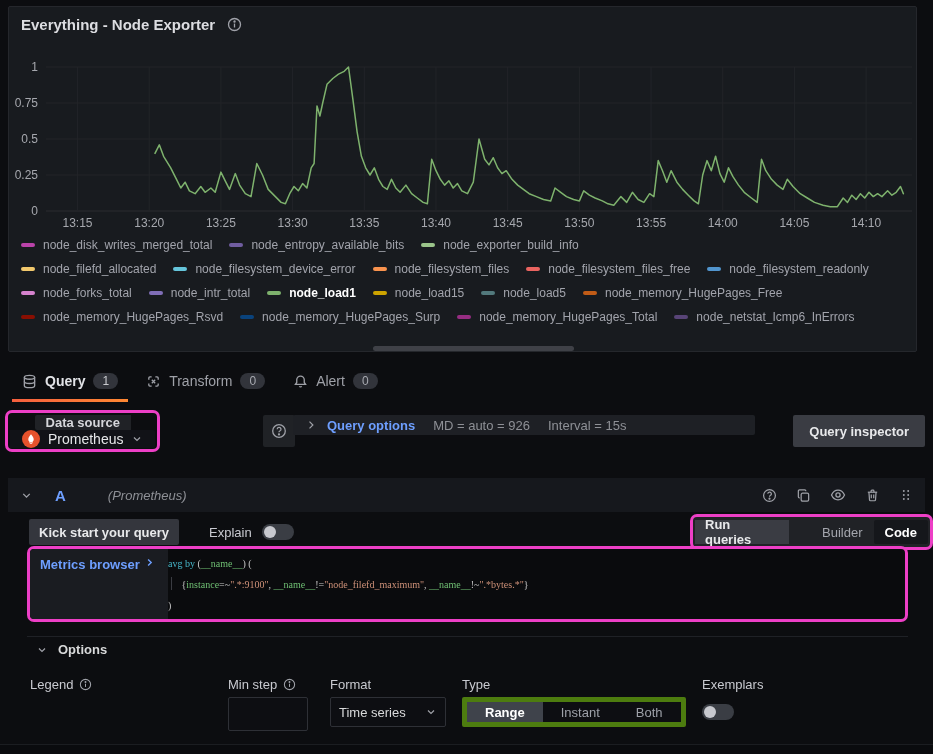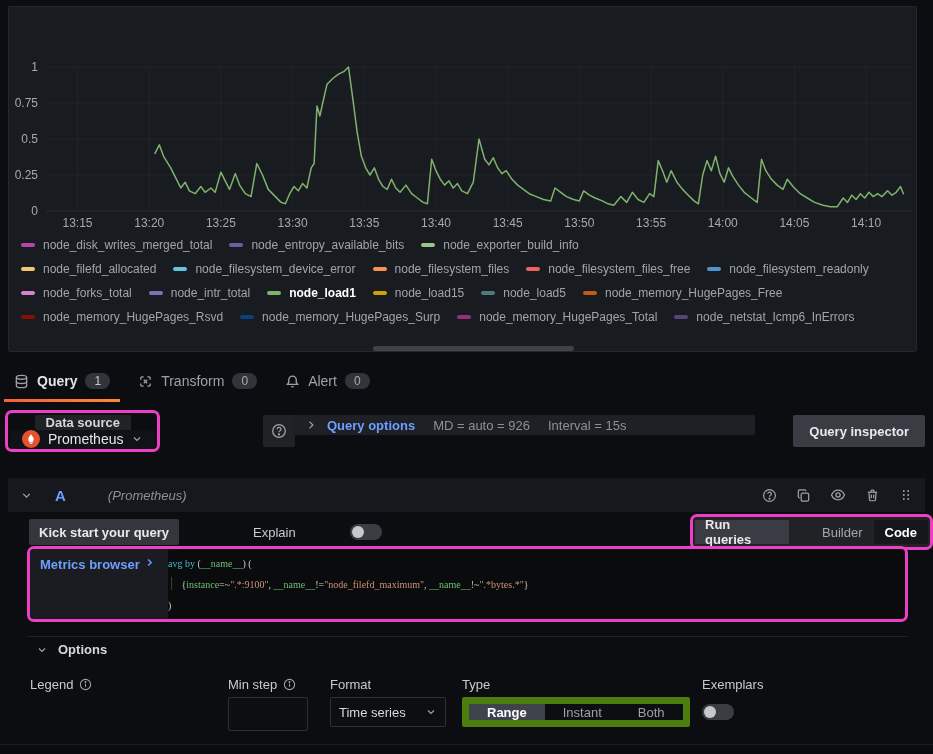--- a/index.html
+++ b/index.html
@@ -16,21 +16,21 @@
   .chart-svg { position:absolute; left:0; top:36px; }
   .legend { position:absolute; left:12px; top:226px; width:890px; }
   .legend-row { display:flex; align-items:center; height:24px; }
   .legend-item { display:inline-flex; align-items:center; margin-right:17px; cursor:pointer; }
   .legend-item i { display:inline-block; width:14px; height:4px; border-radius:2px; margin-right:8px; }
   .legend-item span { font-size:12px; color:#A2A4AC; }
   .legend-item.em span { color:#FFFFFF; font-weight:700; }
   .hscroll { position:absolute; left:364px; top:339px; width:201px; height:5px; background:#3F4147; border-radius:3px; }
 
   
-  .tabs { position:absolute; left:0; top:360px; width:740px; height:42px; display:flex; }
+  .tabs { position:absolute; left:0; top:360px; width:740px; height:42px; display:flex; padding-left:8px; }
   .tab { position:relative; display:flex; align-items:center; gap:8px; padding:0 14px; height:42px; cursor:pointer;
     color:#9FA1A8; font-size:14px; }
   .tab.active { color:#E2E3E7; font-weight:600; }
   .tab .badge { background:#32343B; color:#A8AAB1; border-radius:10px; padding:1px 9px; font-size:12px; font-weight:400; }
   .tab.active .badge { color:#C9CACF; }
   .tab-underline { position:absolute; left:4px; right:4px; bottom:0; height:3px;
     background:linear-gradient(90deg,#F55F3E 0%,#FF8833 100%); }
 
   
   .hl { border:3px solid #ED3FC6; border-radius:7px; }
@@ -51,21 +51,21 @@
     display:flex; align-items:center; color:#E8E9EB; font-weight:600; cursor:pointer; }
 
   
   .qrow { position:absolute; left:8px; top:478px; width:917px; height:34px; background:#16181D;
     display:flex; align-items:center; padding:0 12px; }
   .qrow .refid { color:#6E9FFF; font-weight:700; font-size:15px; margin-left:22px; cursor:pointer; }
   .qrow .hint { font-style:italic; color:#8E9096; margin-left:42px; }
   .qrow-icons { margin-left:auto; display:flex; gap:19px; align-items:center; color:#8E9096; }
   .qrow-icons .icon { cursor:pointer; }
 
-  .ks-row { position:absolute; left:29px; top:519px; display:flex; align-items:center;gap:44px; }
+  .ks-row { position:absolute; left:29px; top:519px; display:flex; align-items:center; }
   .btn-sec { height:26px; padding:0 10px; background:#34363D; border-radius:2px; display:flex; align-items:center;
     color:#E8E9EB; font-weight:600; cursor:pointer; }
   .explain { margin-left:30px; color:#C9CAD1; }
   .toggle { width:32px; height:16px; border-radius:9px; background:#3A3D44; position:relative; margin-left:10px; cursor:pointer; }
   .toggle .knob { position:absolute; left:2px; top:2px; width:12px; height:12px; border-radius:50%; background:#C7C8CE; }
 
   .run-group { position:absolute; left:690px; top:514px; height:36px; display:flex; align-items:center;
     padding:2px; background:#202226; }
   .run-btn { height:24px; padding:0 10px; background:#3A3C43; border-radius:0; display:flex; align-items:center;
     color:#E8E9EB; font-weight:600; cursor:pointer; }
@@ -93,33 +93,43 @@
   .input { background:#0D0E12; border:1px solid #2E3036; border-radius:2px; color:#D8D9DA;
     display:flex; align-items:center; padding:0 8px; }
   .legend-hl { position:absolute; left:24px; top:692px; width:191px; height:40px; display:flex; align-items:center; padding:3px; }
   .legend-input { width:100%; height:28px; background:#0D0E12; border:1px solid #2E3036; border-radius:2px;
     color:#D8D9DA; padding:0 8px; font-family:inherit; font-size:13px; }
   .minstep-input { position:absolute; left:228px; top:697px; width:80px; height:30px; }
   .minstep-input input { width:100%; height:100%; background:transparent; border:none; color:#D8D9DA; font-family:inherit; font-size:13px; padding:0 8px; outline:none; }
   .minstep-input input::placeholder { color:#71747C; }
   .format-select { position:absolute; left:330px; top:697px; width:116px; height:30px; justify-content:space-between; cursor:pointer; }
   .type-group { position:absolute; left:462px; top:697px; height:30px; display:flex; background:#0D0E12;
-    border:7px solid #4d7c0f; border-radius:2px; overflow:hidden; }
+    border:5px solid #4d7c0f; border-radius:2px; overflow:hidden; }
   .type-opt { display:flex; align-items:center; justify-content:center; color:#9DA0A8; cursor:pointer; padding:0 18px; }
   .type-opt.sel { background:#3F434B; color:#FFFFFF; font-weight:600; }
   .exemplars-toggle { position:absolute; left:702px; top:704px; margin-left:0; }
 
   .bottom-strip { position:absolute; left:0; top:744px; width:933px; height:10px; background:#0A0B0E; border-top:1px solid #1B1D21; }
 </style>
 </head>
 <body>
 
 <div id="app">
 
   <div class="panel">
+    <div class="panel-header">
+      <span class="panel-title">Everything - Node Exporter</span>
+      <span class="icon">
+        <svg width="15" height="15" viewBox="0 0 16 16" fill="none" stroke="currentColor" stroke-width="1.4">
+          <circle cx="8" cy="8" r="6.4"></circle>
+            <line x1="8" y1="7" x2="8" y2="11.2"></line>
+            <circle cx="8" cy="4.8" r="0.6" fill="currentColor"></circle>
+        </svg>
+      </span>
+    </div>
     <svg id="chart-svg" class="chart-svg" width="907" height="196">
         <line x1="37" x2="903" y1="168" y2="168" stroke="#2A2C31" stroke-width="1"></line>
         <text x="29" y="172" text-anchor="end" fill="#A6A8AE" font-size="12">0</text>
         <line x1="37" x2="903" y1="132" y2="132" stroke="#222428" stroke-width="1"></line>
         <text x="29" y="136" text-anchor="end" fill="#A6A8AE" font-size="12">0.25</text>
         <line x1="37" x2="903" y1="96" y2="96" stroke="#222428" stroke-width="1"></line>
         <text x="29" y="100" text-anchor="end" fill="#A6A8AE" font-size="12">0.5</text>
         <line x1="37" x2="903" y1="60" y2="60" stroke="#222428" stroke-width="1"></line>
         <text x="29" y="64" text-anchor="end" fill="#A6A8AE" font-size="12">0.75</text>
         <line x1="37" x2="903" y1="24" y2="24" stroke="#222428" stroke-width="1"></line>

